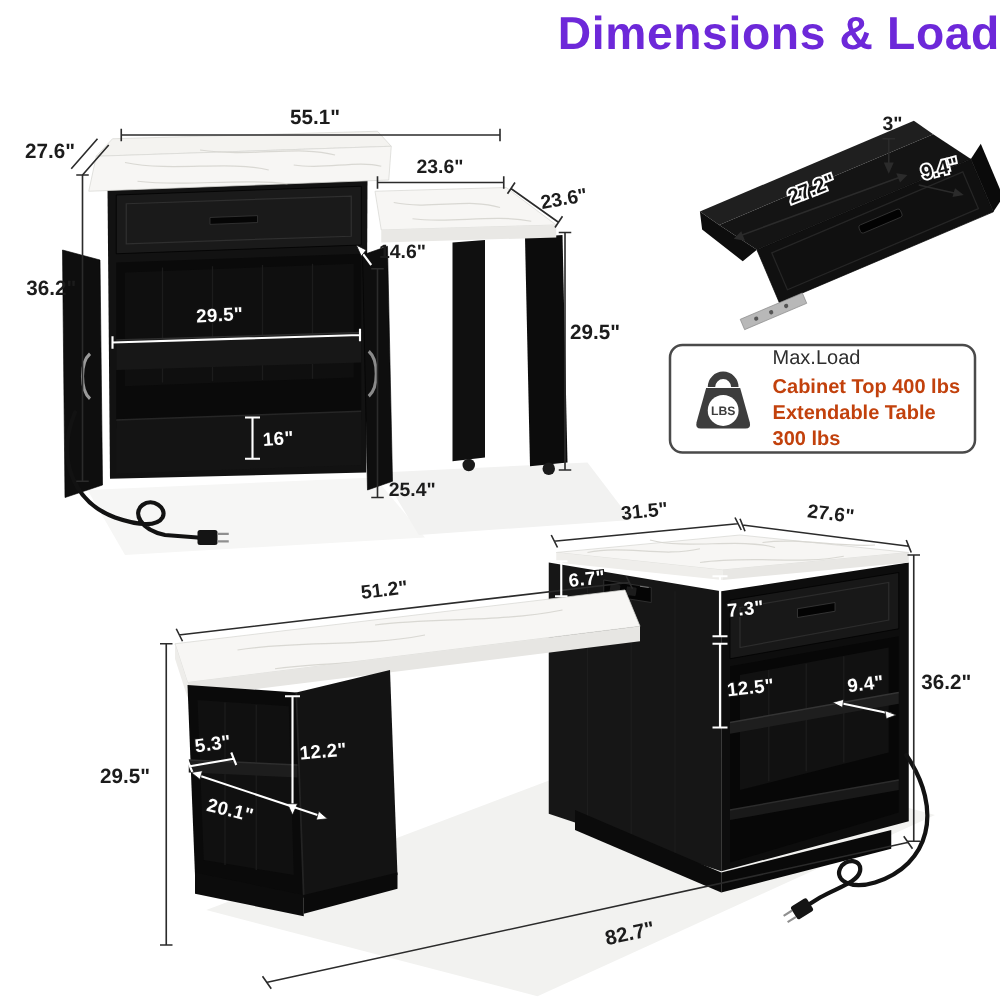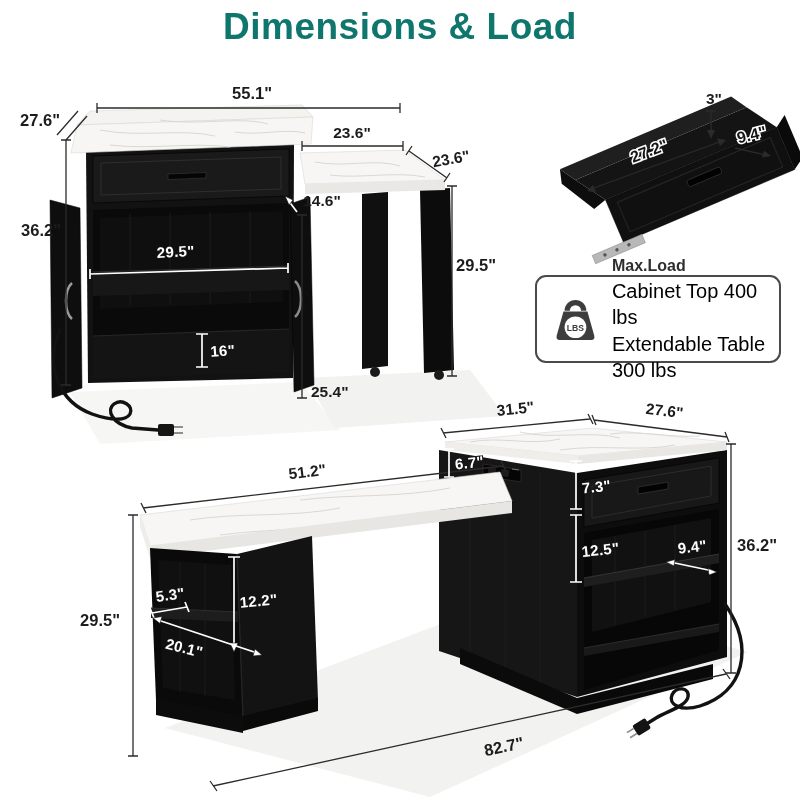--- a/index.html
+++ b/index.html
@@ -1,39 +1,39 @@
 <!DOCTYPE html>
 <html><head>
 <meta charset="utf-8">
 <style>
   html,body{margin:0;padding:0;background:#fff;}
   .stage{position:relative;width:800px;height:800px;background:#ffffff;overflow:hidden;
          font-family:"Liberation Sans",sans-serif;}
-  .title{position:absolute;top:6px;left:0;width:800px;text-align:center;margin:0;
-         font-size:37px;font-weight:800;letter-spacing:.5px;color:#0f766e;}
+  .title{position:absolute;top:6px;left:0;width:800px;text-align:right;margin:0;
+         font-size:37px;font-weight:800;letter-spacing:.5px;color:#6d28d9;}
   .scene{position:absolute;left:0;top:0;}
   
   .dim{font-family:"Liberation Sans",sans-serif;font-size:15.5px;font-weight:600;fill:#1c1c1c;}
   .dim-lg{font-size:16.5px;}
   .wdim{font-family:"Liberation Sans",sans-serif;font-size:15px;font-weight:700;fill:#ffffff;
         stroke:#161616;stroke-width:2px;paint-order:stroke;letter-spacing:.3px;}
   .hdim{font-family:"Liberation Sans",sans-serif;font-size:16px;font-weight:600;fill:#141414;
         stroke:#ffffff;stroke-width:3px;paint-order:stroke;}
   .dl{stroke:#2b2b2b;stroke-width:1.3;fill:none;}
   .wl{stroke:#ffffff;stroke-width:1.7;fill:none;}
   .vein{stroke:#d7d6d1;stroke-width:1;fill:none;opacity:.95;}
   .grain{stroke:#1e1e1e;stroke-width:1;fill:none;opacity:.9;}
   .cord{stroke:#121212;stroke-width:3.4;fill:none;stroke-linecap:round;}
   
   .load-box{position:absolute;left:535px;top:275px;width:246px;height:88px;
             border:2px solid #4a4a4a;border-radius:11px;display:flex;align-items:center;
             gap:14px;padding:0 0 0 16px;box-sizing:border-box;background:#fff;}
   .load-text{display:flex;flex-direction:column;line-height:1.32;}
-  .load-title{font-size:16px;font-weight:700;color:#2e2e2e;margin-bottom:2px;}
-  .load-line{font-size:20px;color:#000000;}
+  .load-title{font-size:16px;font-weight:400;color:#2e2e2e;margin-bottom:2px;}
+  .load-line{font-size:16px;color:#c2410c;font-weight:bold;}
 </style>
 </head>
 <body>
 
 <div class="stage">
 
   <h1 class="title">Dimensions &amp; Load</h1>
 
   <svg class="scene" width="800" height="800" viewBox="0 0 800 800">
 

